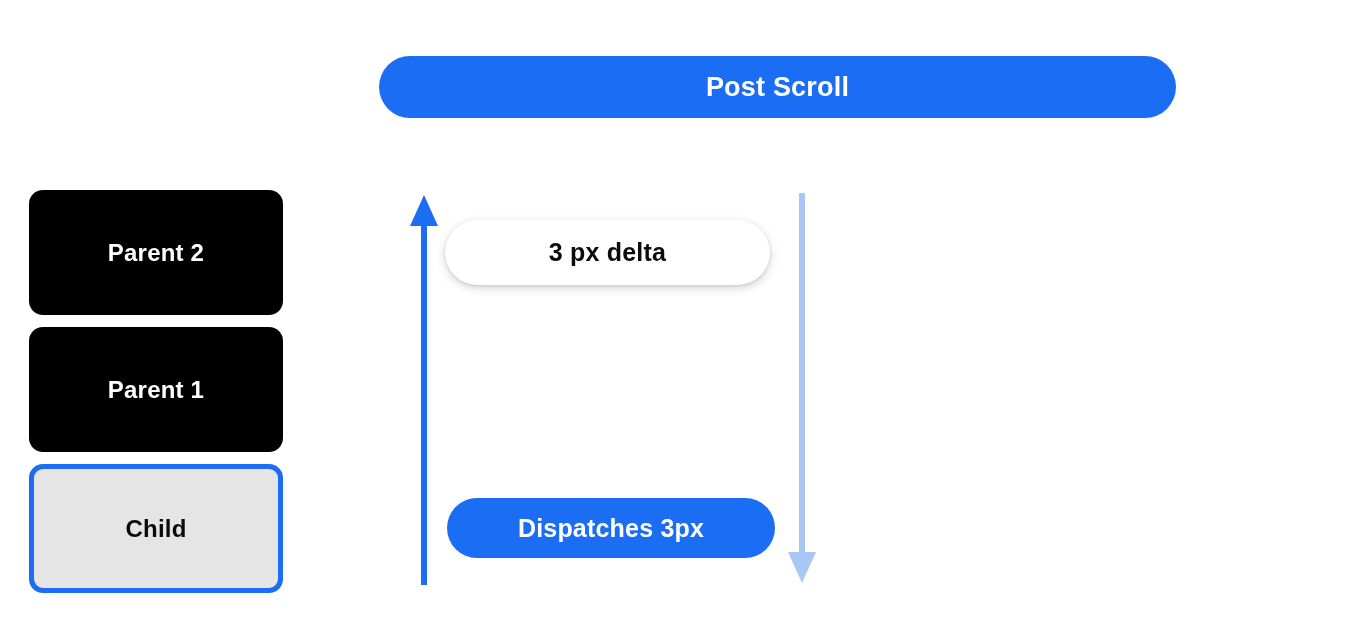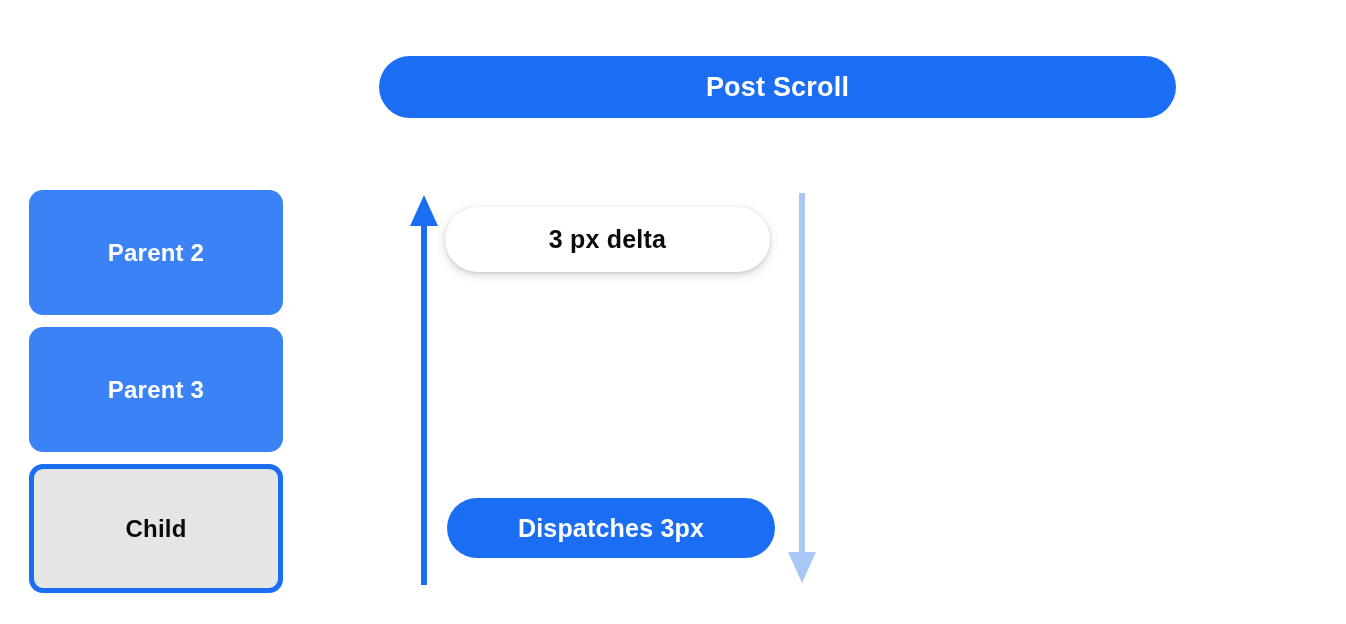--- a/index.html
+++ b/index.html
@@ -57,21 +57,21 @@
     justify-content: center;
     margin-bottom: 12px;
   }
   .node-box .label {
     font-size: 24px;
     font-weight: bold;
     letter-spacing: 0.2px;
   }
   .node-box.filled {
     height: 125px;
-    background: #3b82f6;
+    background: #000000;
     border: 0;
   }
   .node-box.filled .label { color: #ffffff; }
   .node-box.outlined {
     height: 129px;
     background: #e5e5e5;
     border: 5px solid #1b6ef3;
     margin-bottom: 0;
   }
   .node-box.outlined .label { color: #0b0b0b; }
@@ -90,21 +90,21 @@
     left: 780px;
     top: 193px;
     width: 44px;
     height: 392px;
   }
 
   
   .delta-pill {
     position: absolute;
     left: 445px;
-    top: 207px;
+    top: 220px;
     width: 325px;
     height: 65px;
     background: #ffffff;
     border-radius: 33px;
     display: flex;
     align-items: center;
     justify-content: center;
     box-shadow: 0 3px 10px rgba(60, 64, 67, 0.22),
                 0 1px 3px rgba(60, 64, 67, 0.14);
   }
@@ -144,21 +144,21 @@
     <span class="label">Post Scroll</span>
   </div>
 
   <div class="box-stack">
 
     <div class="node-box filled">
       <span class="label">Parent 2</span>
     </div>
 
     <div class="node-box filled">
-      <span class="label">Parent 3</span>
+      <span class="label">Parent 1</span>
     </div>
 
     <div class="node-box outlined">
       <span class="label">Child</span>
     </div>
 
   </div>
 
   <svg class="arrow arrow-up-primary" viewBox="0 0 40 392">
     <polygon points="20,2 34,33 6,33" fill="#1b6ef3"></polygon>

